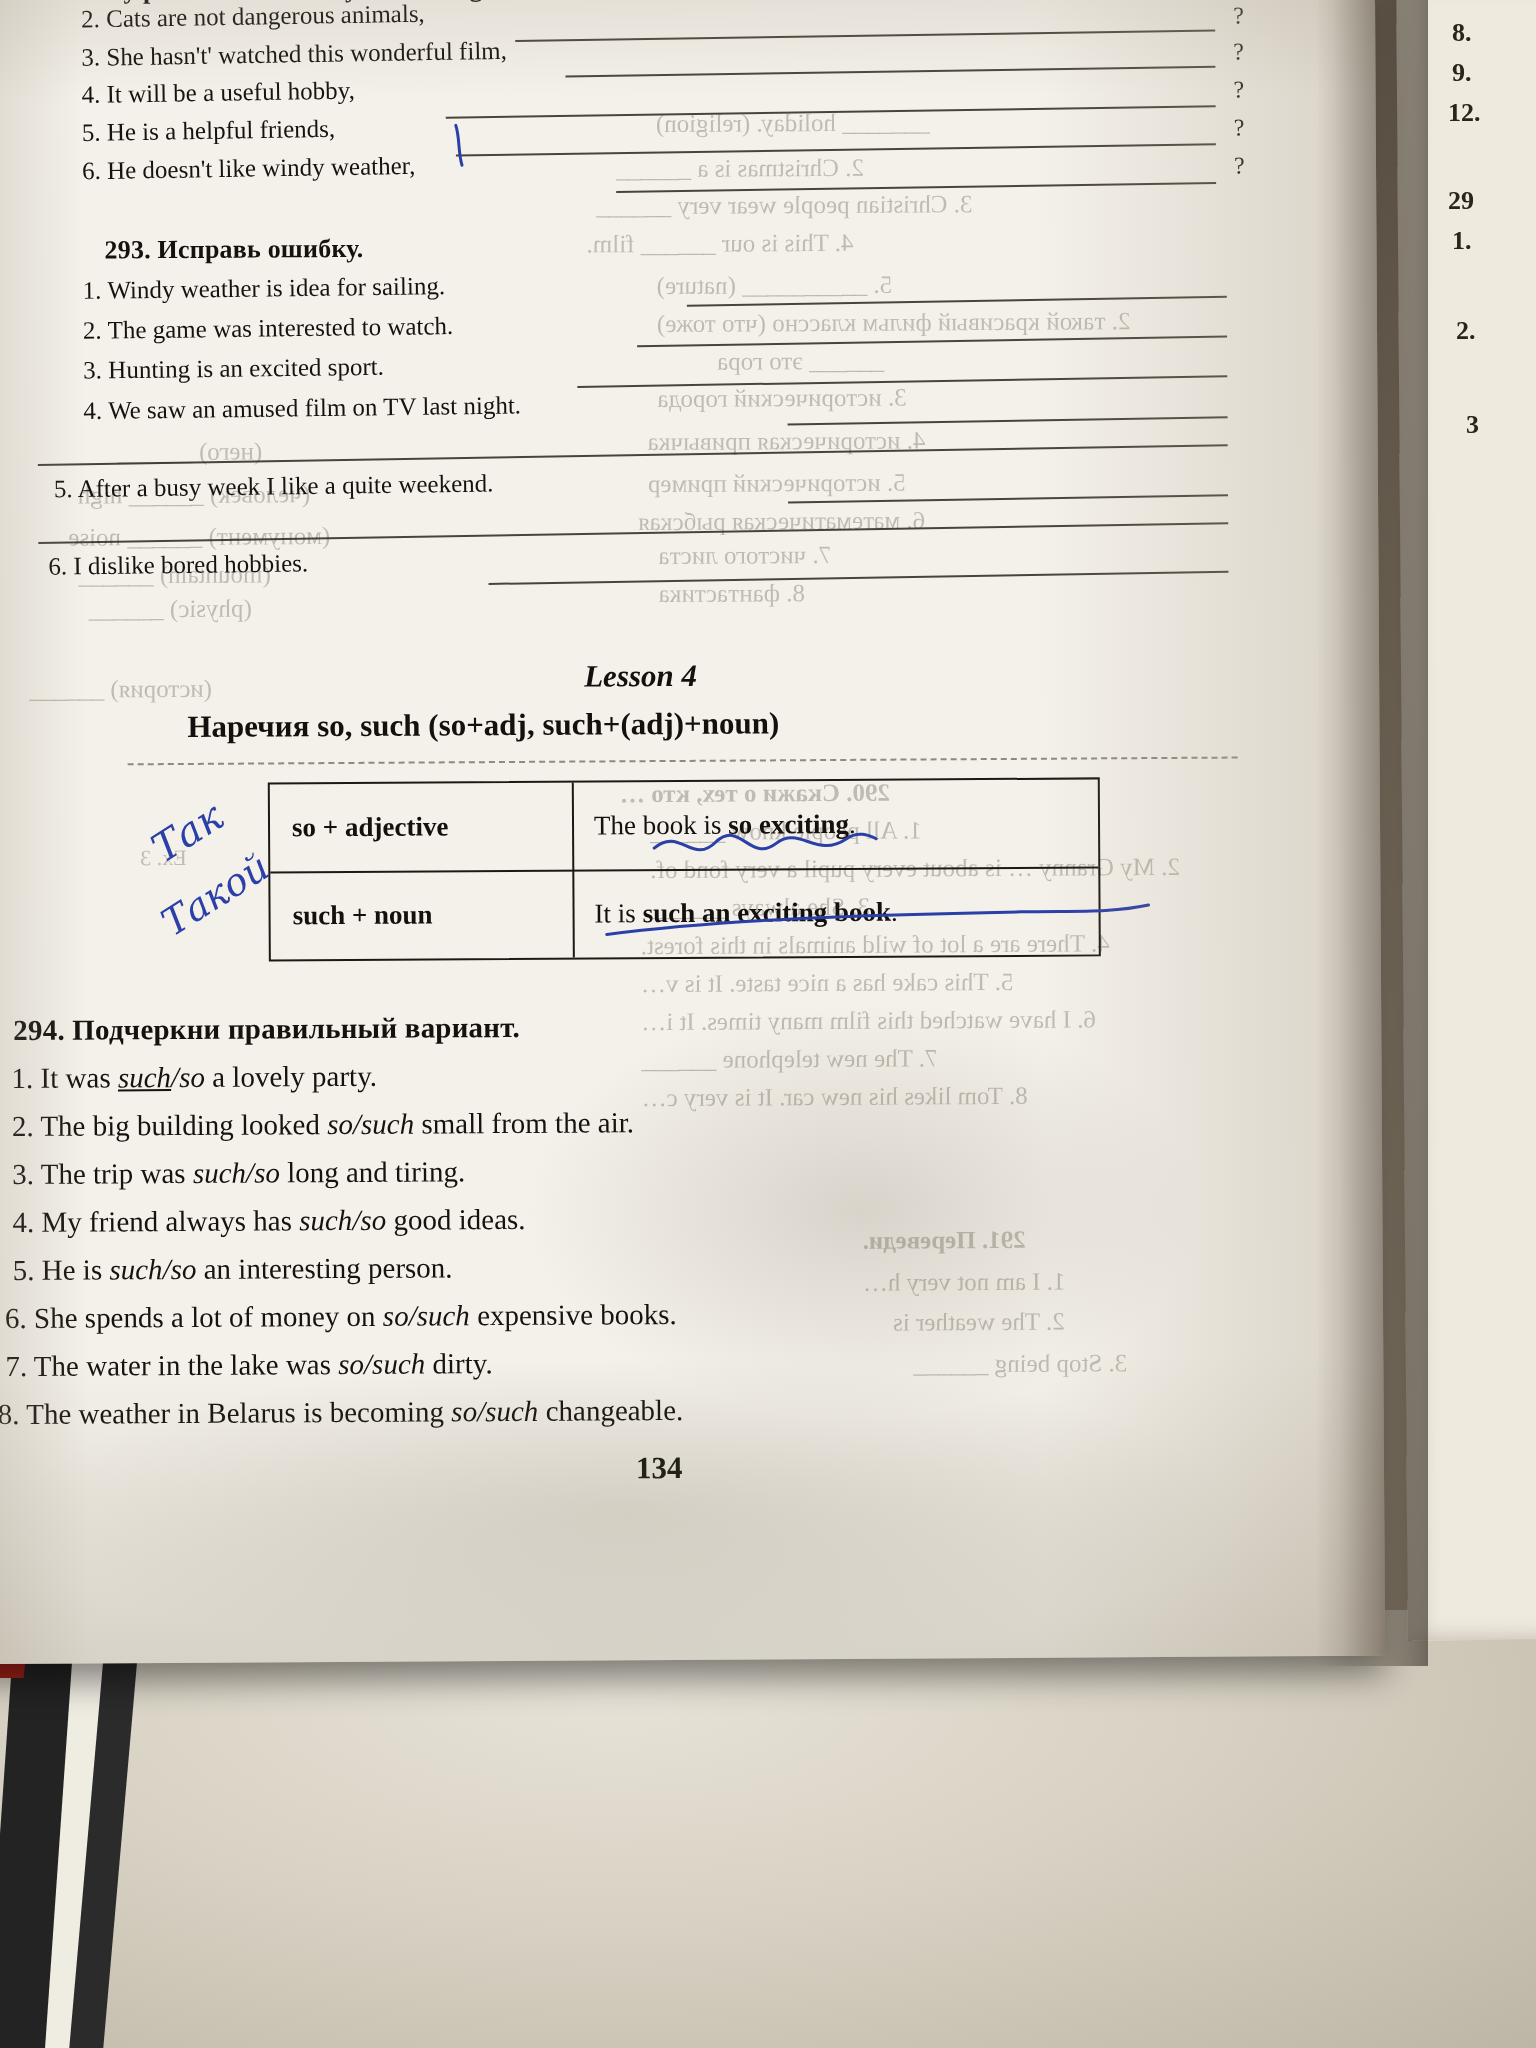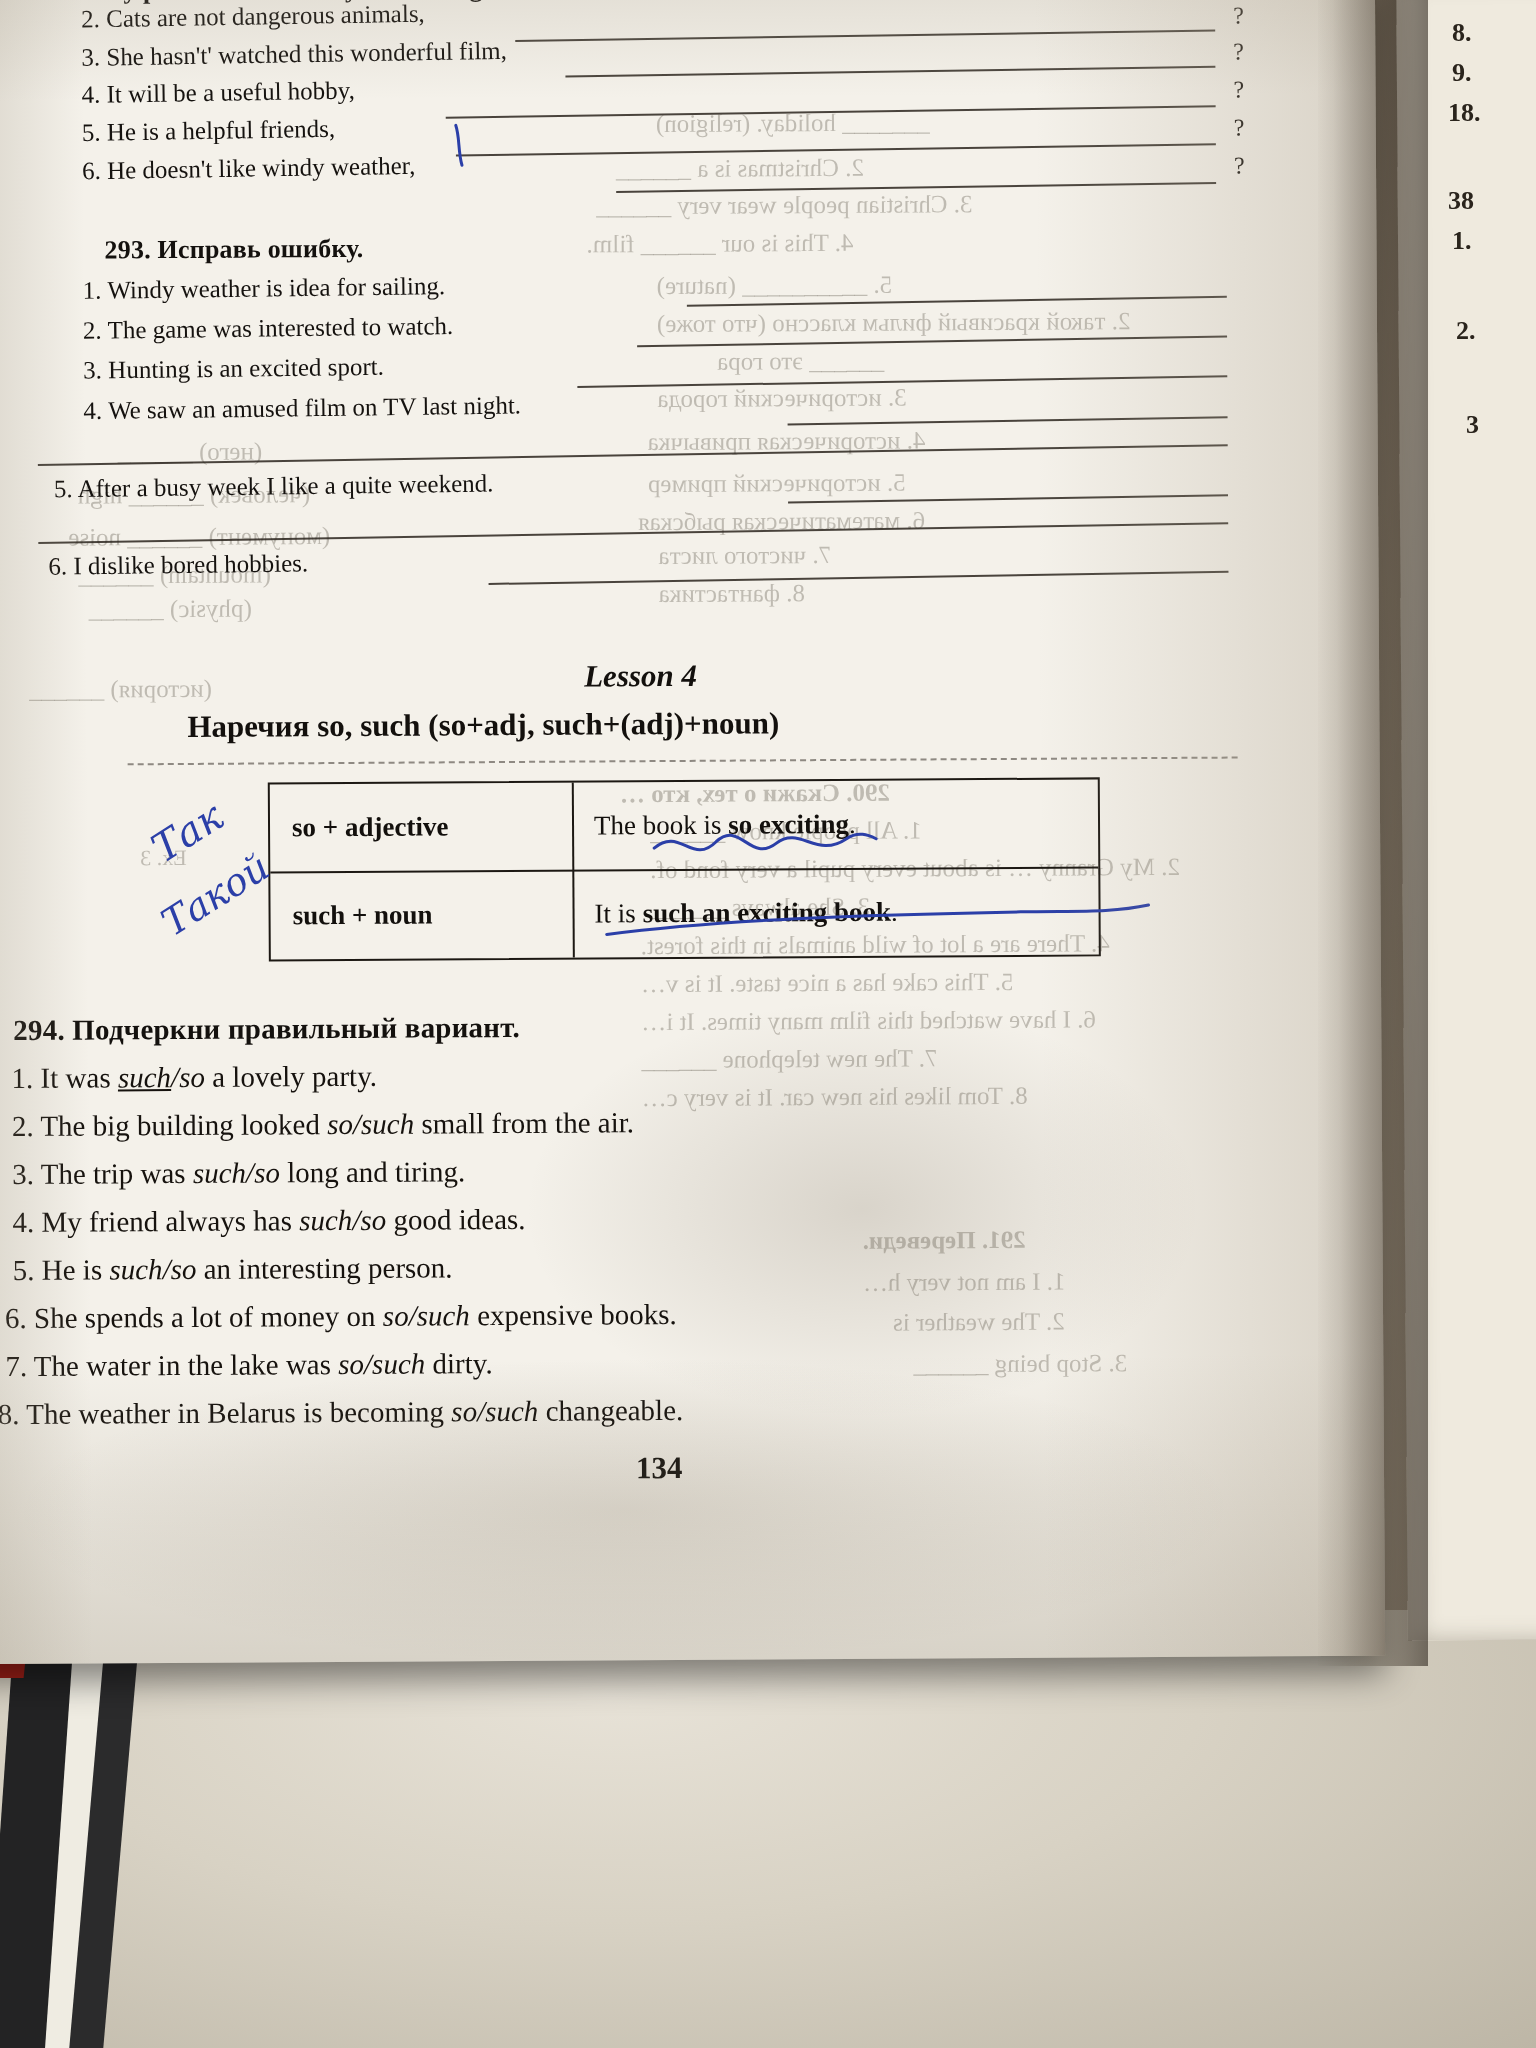--- a/index.html
+++ b/index.html
@@ -399,19 +399,19 @@
       <div class="page-num" style="left:672px; top:1470px;">134</div>
 
       <div class="page-tint"></div>
     </div>
 
     <div class="gutter-shadow"></div>
   </div>
 
   <div class="rp" style="left:1452px; top:18px;">8.</div>
   <div class="rp" style="left:1452px; top:58px;">9.</div>
-  <div class="rp" style="left:1448px; top:98px;">18.</div>
-  <div class="rp" style="left:1448px; top:186px;">38</div>
+  <div class="rp" style="left:1448px; top:98px;">12.</div>
+  <div class="rp" style="left:1448px; top:186px;">29</div>
   <div class="rp" style="left:1452px; top:226px;">1.</div>
   <div class="rp" style="left:1456px; top:316px;">2.</div>
   <div class="rp" style="left:1466px; top:410px;">3</div>
 
 </div>
 
 </body></html>

